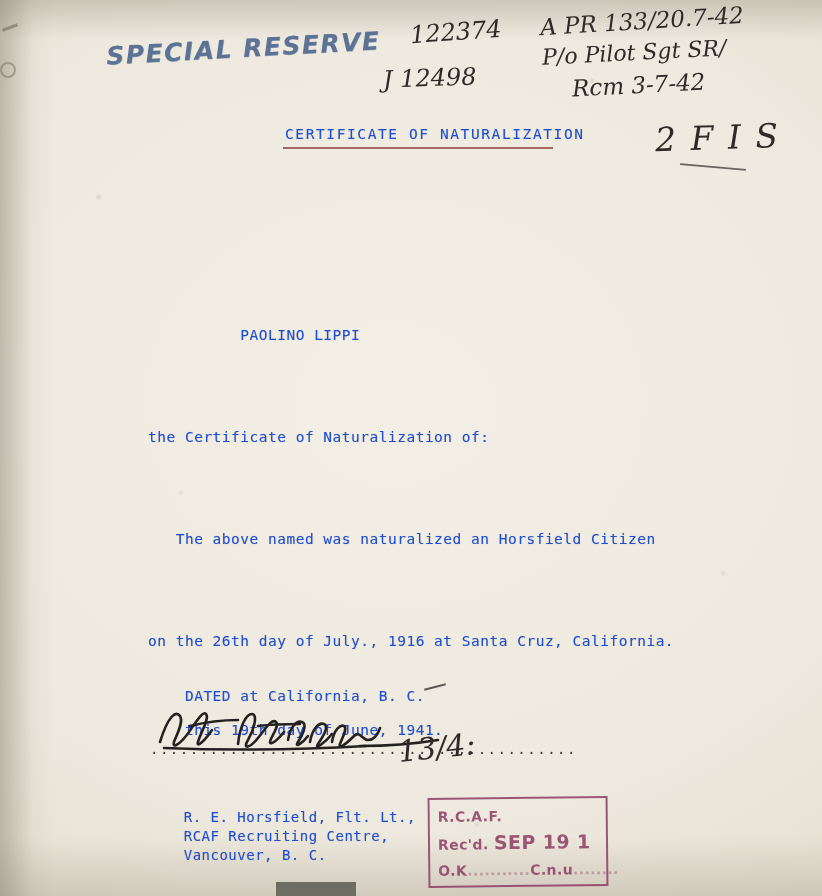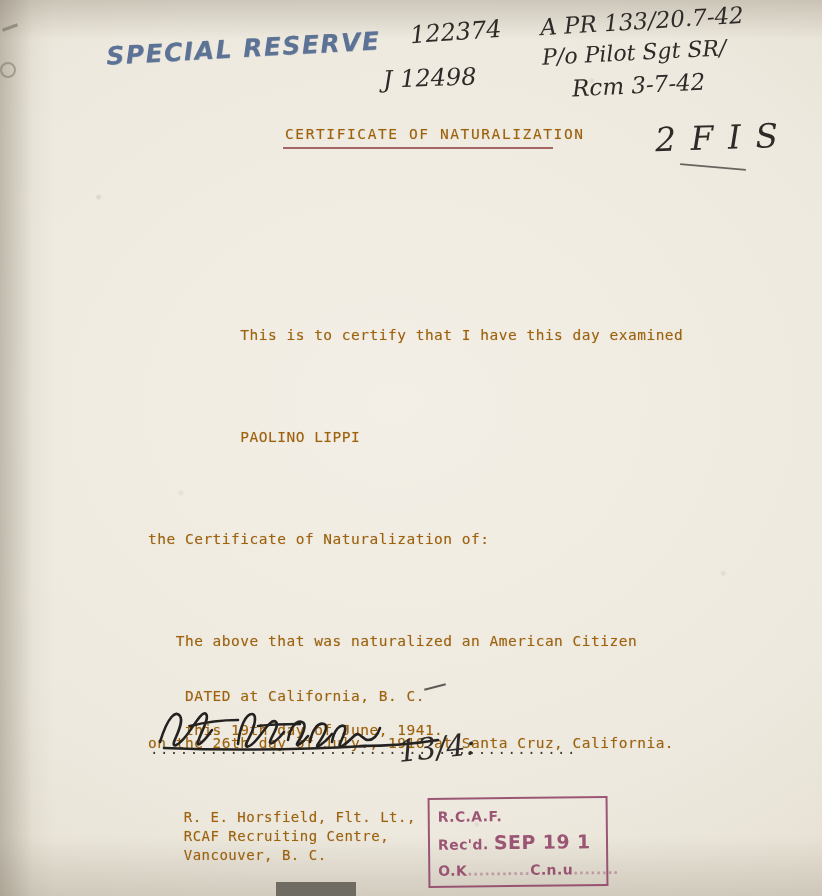--- a/index.html
+++ b/index.html
@@ -47,21 +47,21 @@
       radial-gradient(circle at 33% 78%, rgba(140,130,110,0.10) 0 2px, transparent 3px),
       radial-gradient(circle at 58% 92%, rgba(140,130,110,0.12) 0 2px, transparent 3px),
       radial-gradient(circle at 22% 55%, rgba(140,130,110,0.09) 0 2px, transparent 3px);
   }
 
   .abs { position: absolute; }
 
   
   .tw {
     font-family: "DejaVu Sans Mono", monospace;
-    color: #a16207;
+    color: #1d4ed8;
     letter-spacing: 0.5px;
     white-space: pre;
     text-shadow: 0 0 1px rgba(40,40,40,0.25);
   }
 
   
   #special-reserve {
     left: 106px; top: 34px;
     font-family: "DejaVu Sans", sans-serif;
     font-weight: 700;
@@ -219,24 +219,23 @@
   <div id="hw-apr-1" class="abs hand">A PR 133/20.7-42</div>
   <div id="hw-apr-2" class="abs hand">P/o Pilot Sgt SR/</div>
   <div id="hw-apr-3" class="abs hand">Rcm 3-7-42</div>
   <div id="hw-2fis" class="abs hand">2 F I S</div>
   <div id="hw-2fis-underline" class="abs"></div>
 
   <div id="doc-title" class="abs tw">CERTIFICATE OF NATURALIZATION</div>
   <div id="doc-title-rule" class="abs"></div>
 
   <div id="body-block" class="abs tw">
-    <span class="line">          This is to certify that I have this day examined</span>
     <span class="line">          PAOLINO LIPPI</span>
     <span class="line">the Certificate of Naturalization of:</span>
-    <span class="line">   The above that was naturalized an American Citizen</span>
+    <span class="line">   The above named was naturalized an Horsfield Citizen</span>
     <span class="line">on the 26th day of July., 1916 at Santa Cruz, California.</span>
     
     
     <span class="line"></span>
     
   </div>
 
   <div id="dated-block" class="abs tw">
     <span class="line">DATED at California, B. C.</span>
     <span class="line">this 19th day of June, 1941.</span>

